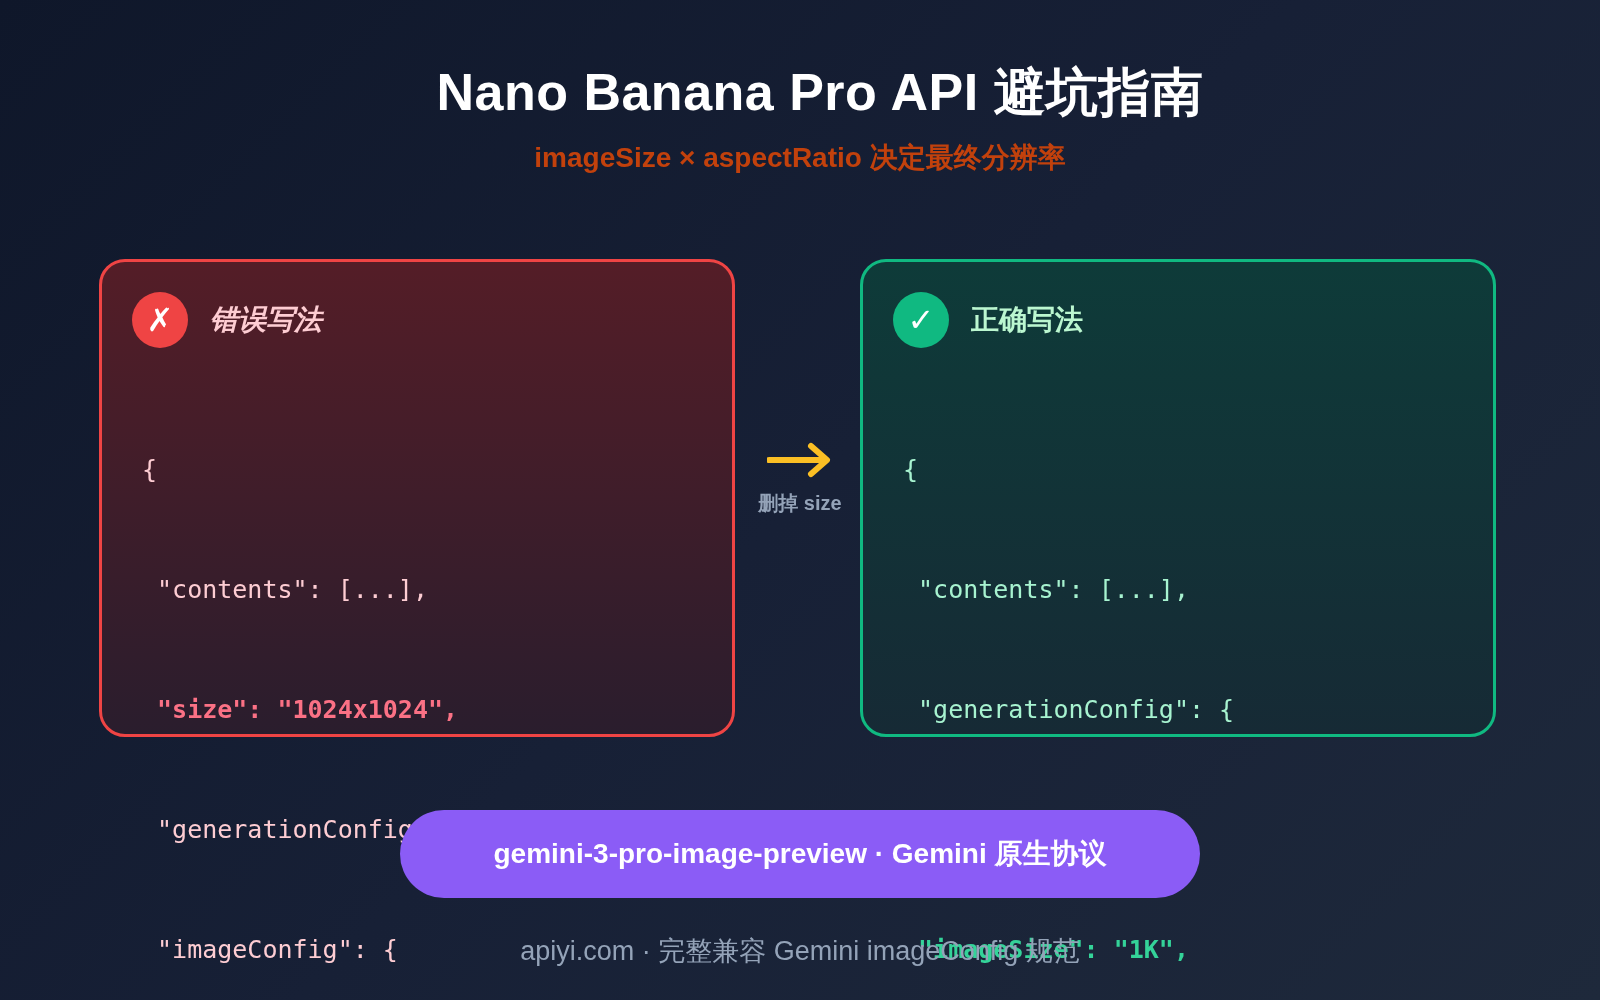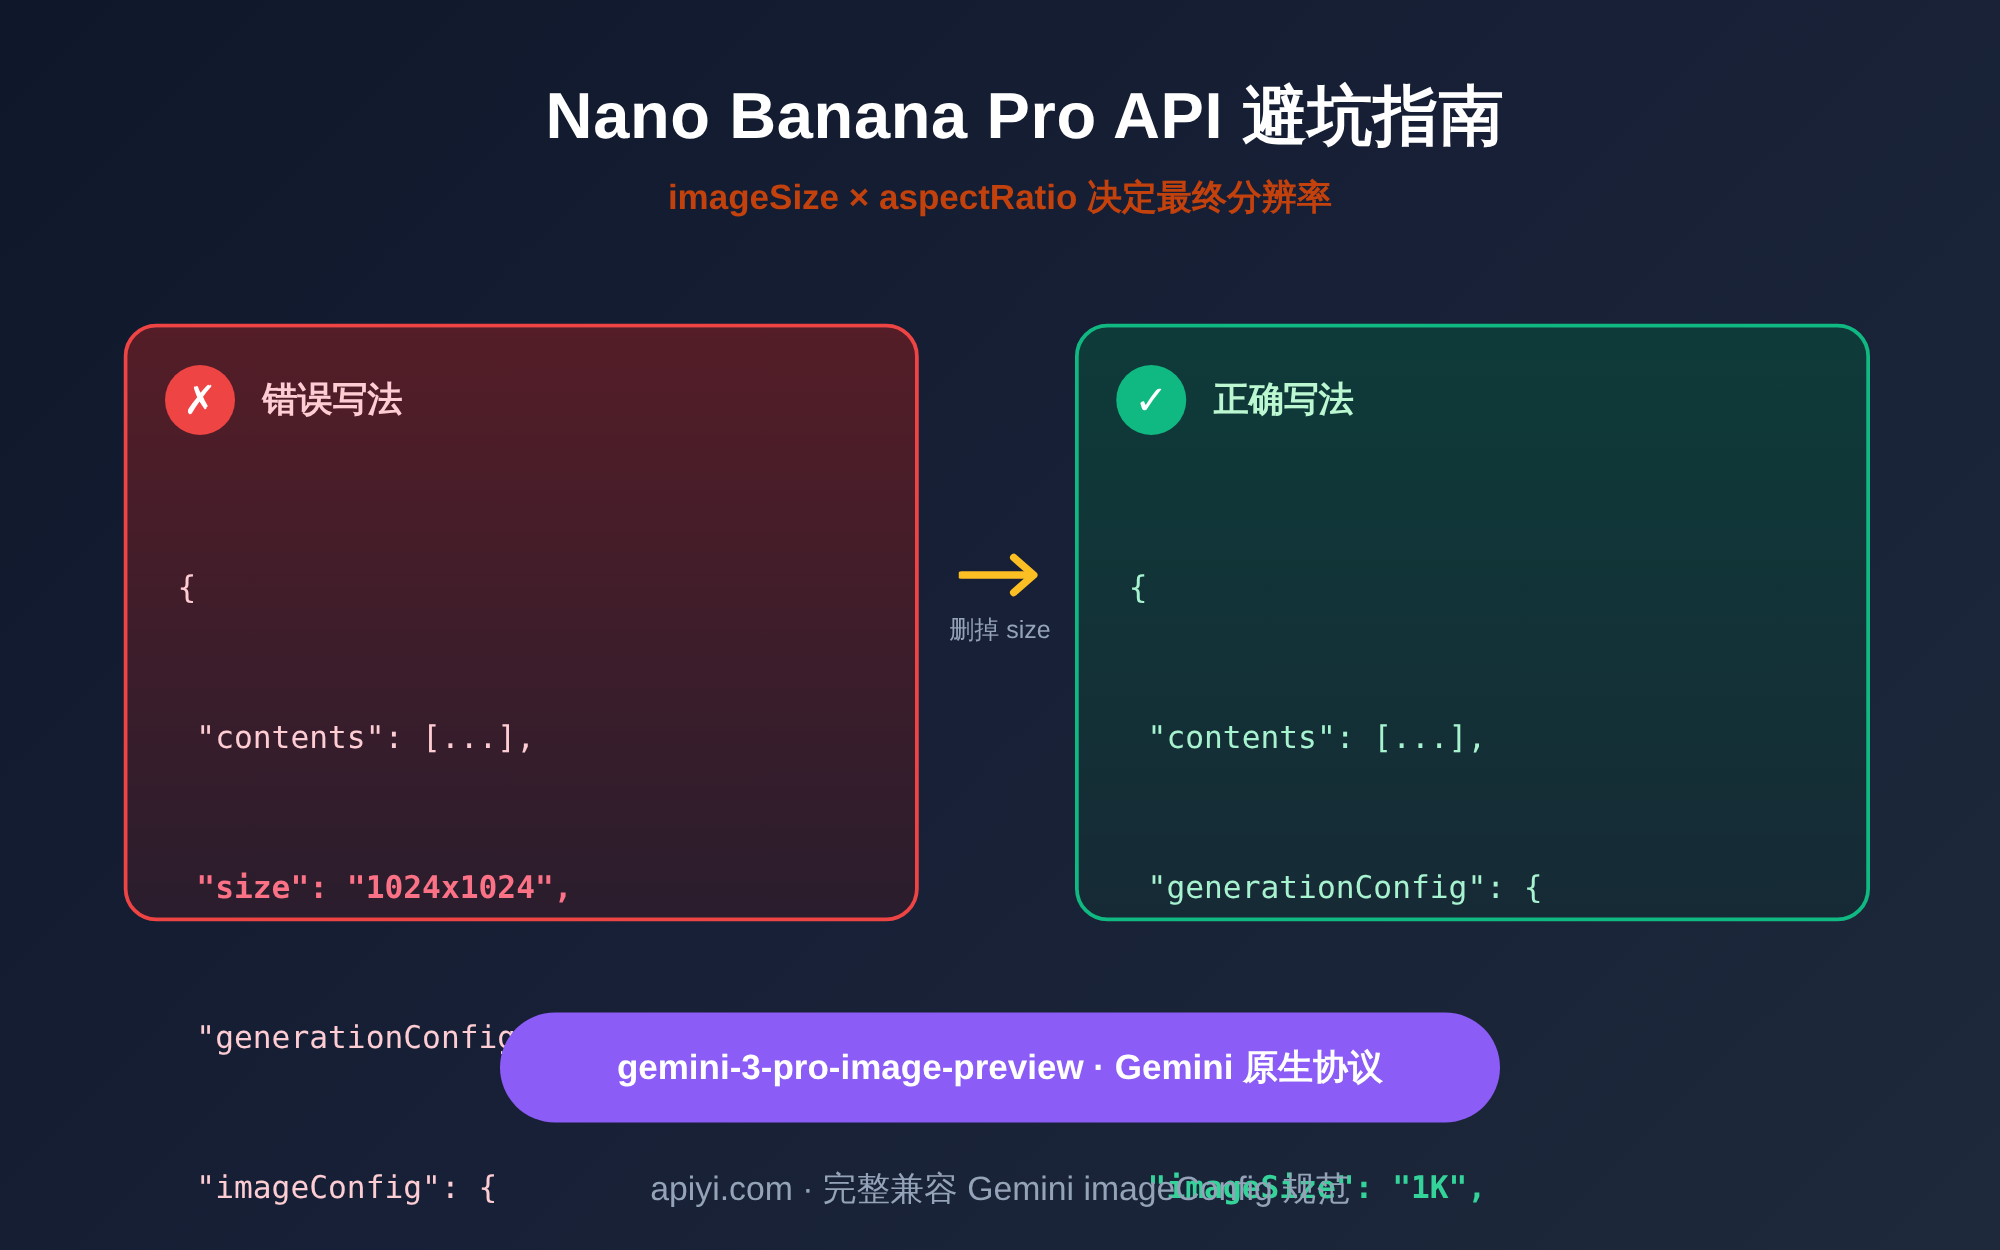--- a/index.html
+++ b/index.html
@@ -37,34 +37,34 @@
     .badge {
       width: 56px; height: 56px; border-radius: 50%;
       display: flex; align-items: center; justify-content: center;
       color: #fff; font-size: 32px; font-weight: bold;
     }
     .wrong .badge { background: #ef4444; }
     .right .badge { background: #10b981; }
     .card-title {
       margin-left: 22px; font-size: 28px; font-weight: bold;
     }
-    .wrong .card-title { color: #fecdd3; }
+    .wrong .card-title { color: #fecdd3; font-style: italic; }
     .right .card-title { color: #bbf7d0; }
     .code {
       position: absolute; left: 40px; top: 108px;
       font-family: "DejaVu Sans Mono", "Liberation Mono", monospace;
       font-size: 25px; line-height: 40px; white-space: pre;
     }
     .wrong .code { color: #fecdd3; }
     .right .code { color: #a7f3d0; }
     .code .line { display: block; }
     .wrong .code .hl { color: #fb7185; font-weight: bold; }
     .right .code .hl { color: #34d399; font-weight: bold; }
     .arrow-wrap {
-      position: absolute; left: 740px; top: 440px; width: 120px; text-align: center;
+      position: absolute; left: 740px; top: 440px; width: 120px; text-align: center; font-weight: bold;
     }
     .arrow-icon { display: block; margin: 0 auto; }
     .arrow-label {
       display: block; margin-top: 10px; color: #94a3b8; font-size: 20px;
     }
     .pill {
       position: absolute; left: 400px; top: 810px; width: 800px; height: 88px;
       border-radius: 44px; background: #8b5cf6;
       display: flex; align-items: center; justify-content: center;
       color: #ffffff; font-size: 28px; font-weight: bold;

